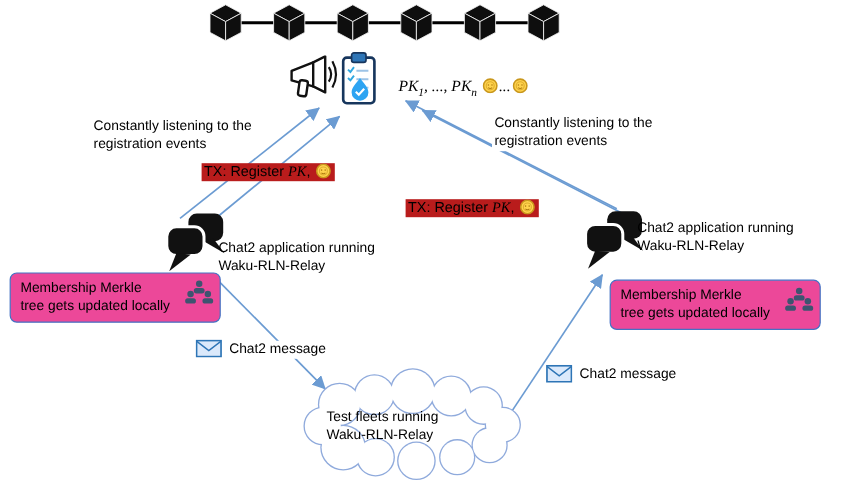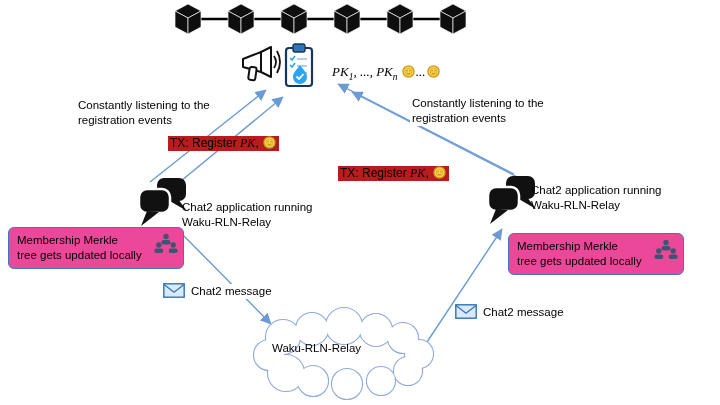--- a/index.html
+++ b/index.html
@@ -284,16 +284,17 @@
     <svg width="22" height="15" viewBox="0 0 22 15">
       <rect x="0.8" y="0.8" width="20.4" height="13.4" fill="#dbe9fb" stroke="#2e75b6" stroke-width="1.4"></rect>
       <path d="M1,1.5 L11,9.2 L21,1.5" fill="none" stroke="#2e75b6" stroke-width="1.2"></path>
     </svg>
   </div>
   <div class="label" id="msg-right">
     <span class="bg-line">Chat2 message</span>
   </div>
 
   <div class="label center" id="cloud-text">
+    <div>Test fleets running</div>
     <div>Waku-RLN-Relay</div>
   </div>
 
 </div>
 
 </body></html>

